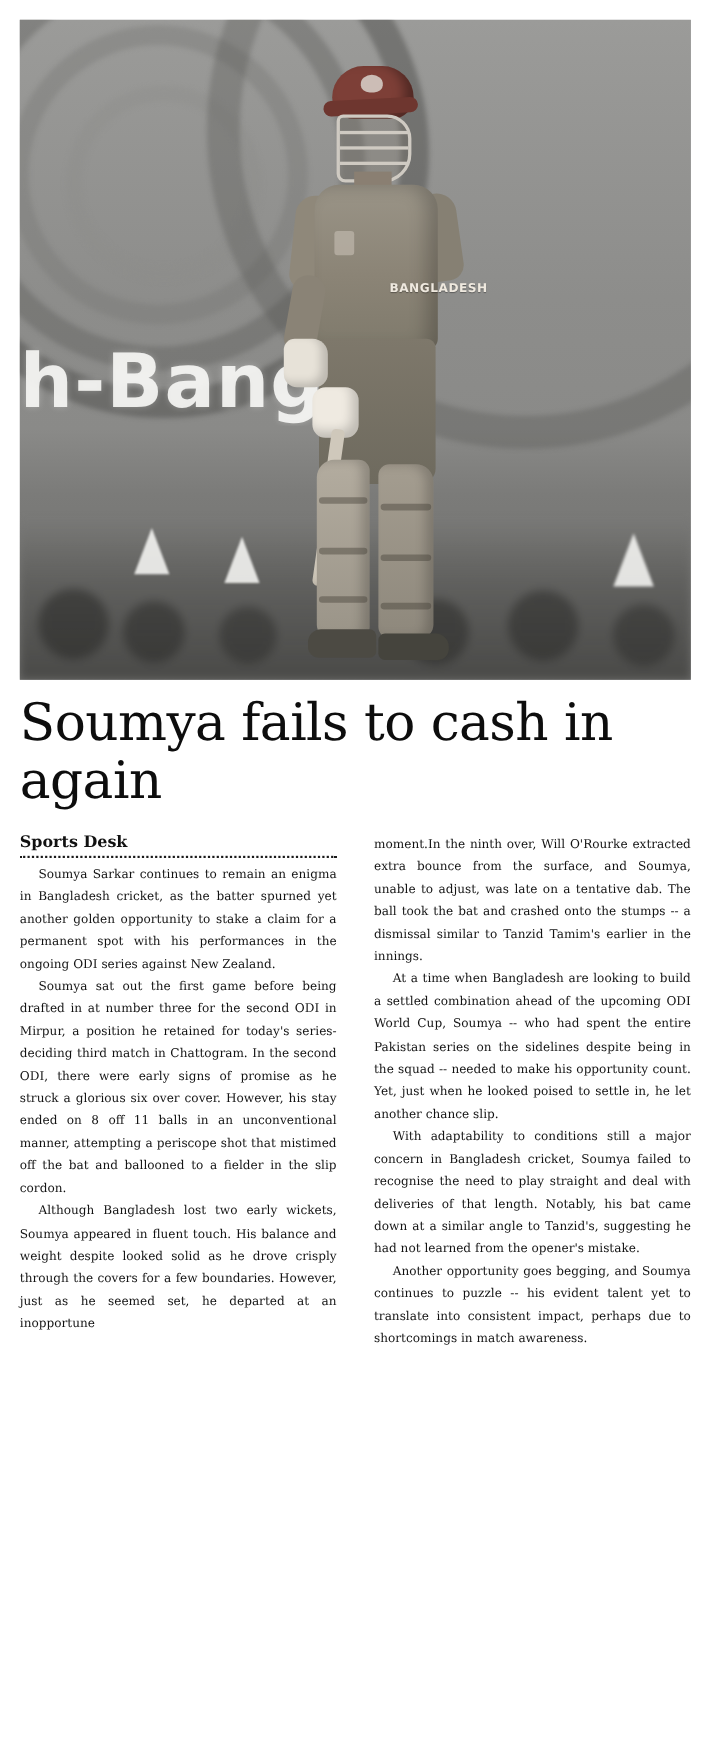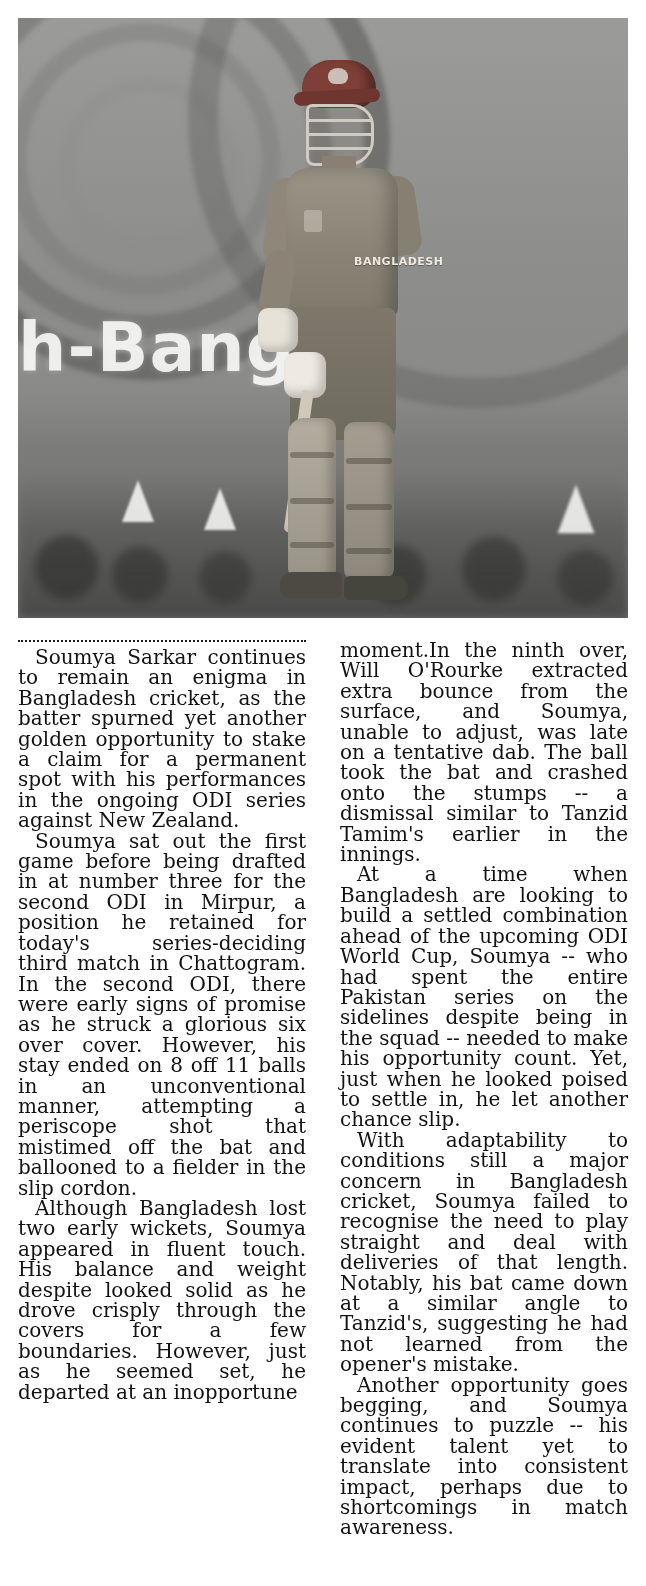--- a/index.html
+++ b/index.html
@@ -164,21 +164,21 @@
     gap: 34px;
     width: 610px;
     margin: 22px auto 0 auto;
   }
   .col {
     width: 288px;
   }
   .col p {
     margin: 0;
     font-family: "DejaVu Serif", serif;
-    font-size: 20px;
+    font-size: 11px;
     line-height: 20.4px;
     text-align: justify;
     text-indent: 17px;
     color: #121212;
     hyphens: auto;
   }
   .col p.first { text-indent: 17px; }
 </style>
 </head>
 <body>
@@ -229,25 +229,27 @@
       <div class="p pad-r">
         <div class="pad-strap" style="top:36px"></div>
         <div class="pad-strap" style="top:82px"></div>
         <div class="pad-strap" style="top:126px"></div>
       </div>
       <div class="p shoe-l"></div>
       <div class="p shoe-r"></div>
     </div>
   </div>
 
+  <h1 class="headline">Soumya fails to cash in again</h1>
 
   <div class="columns">
 
     <div class="col">
       <div class="byline-block">
+        <div class="byline">Sports Desk</div>
         <div class="dotted-rule"></div>
       </div>
       <p class="first">Soumya Sarkar continues to remain an enigma in Bangladesh cricket, as the batter spurned yet another golden opportunity to stake a claim for a permanent spot with his performances in the ongoing ODI series against New Zealand.</p>
       <p>Soumya sat out the first game before being drafted in at number three for the second ODI in Mirpur, a position he retained for today's series-deciding third match in Chattogram. In the second ODI, there were early signs of promise as he struck a glorious six over cover. However, his stay ended on 8 off 11 balls in an unconventional manner, attempting a periscope shot that mistimed off the bat and ballooned to a fielder in the slip cordon.</p>
       <p>Although Bangladesh lost two early wickets, Soumya appeared in fluent touch. His balance and weight despite looked solid as he drove crisply through the covers for a few boundaries. However, just as he seemed set, he departed at an inopportune</p>
     </div>
 
     <div class="col">
       <p style="text-indent:0">moment.In the ninth over, Will O'Rourke extracted extra bounce from the surface, and Soumya, unable to adjust, was late on a tentative dab. The ball took the bat and crashed onto the stumps -- a dismissal similar to Tanzid Tamim's earlier in the innings.</p>
       <p>At a time when Bangladesh are looking to build a settled combination ahead of the upcoming ODI World Cup, Soumya -- who had spent the entire Pakistan series on the sidelines despite being in the squad -- needed to make his opportunity count. Yet, just when he looked poised to settle in, he let another chance slip.</p>

